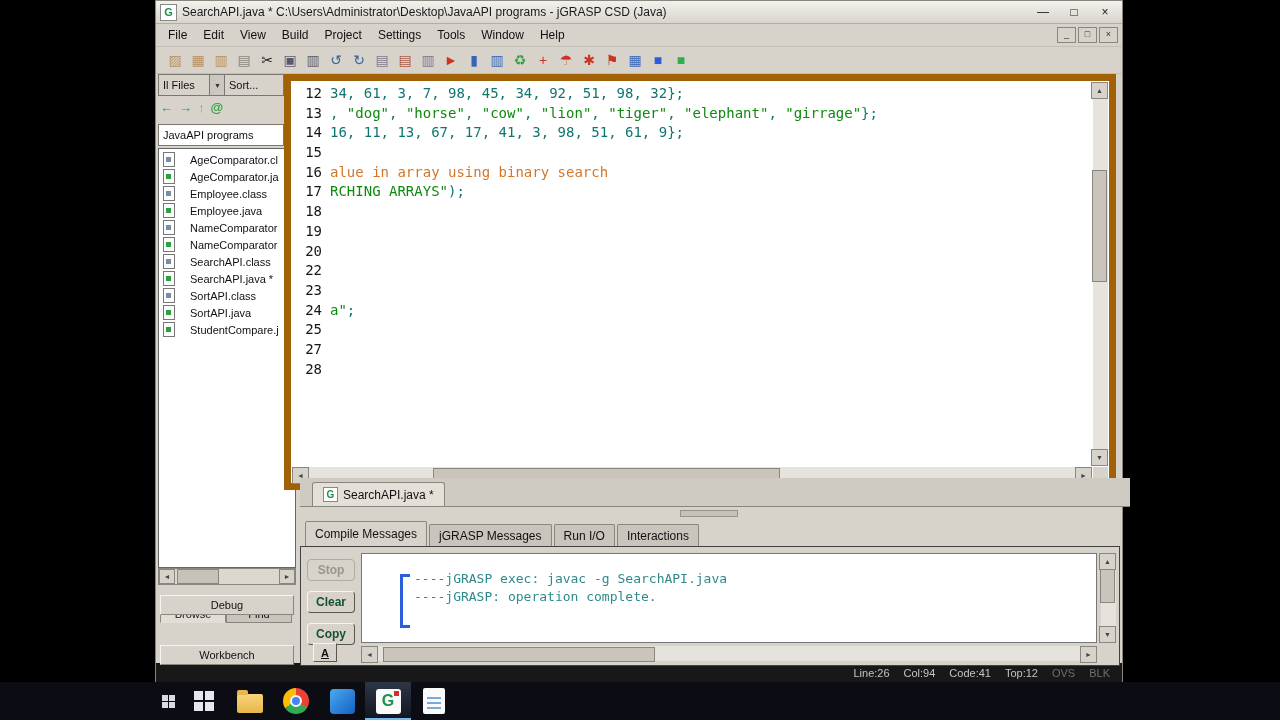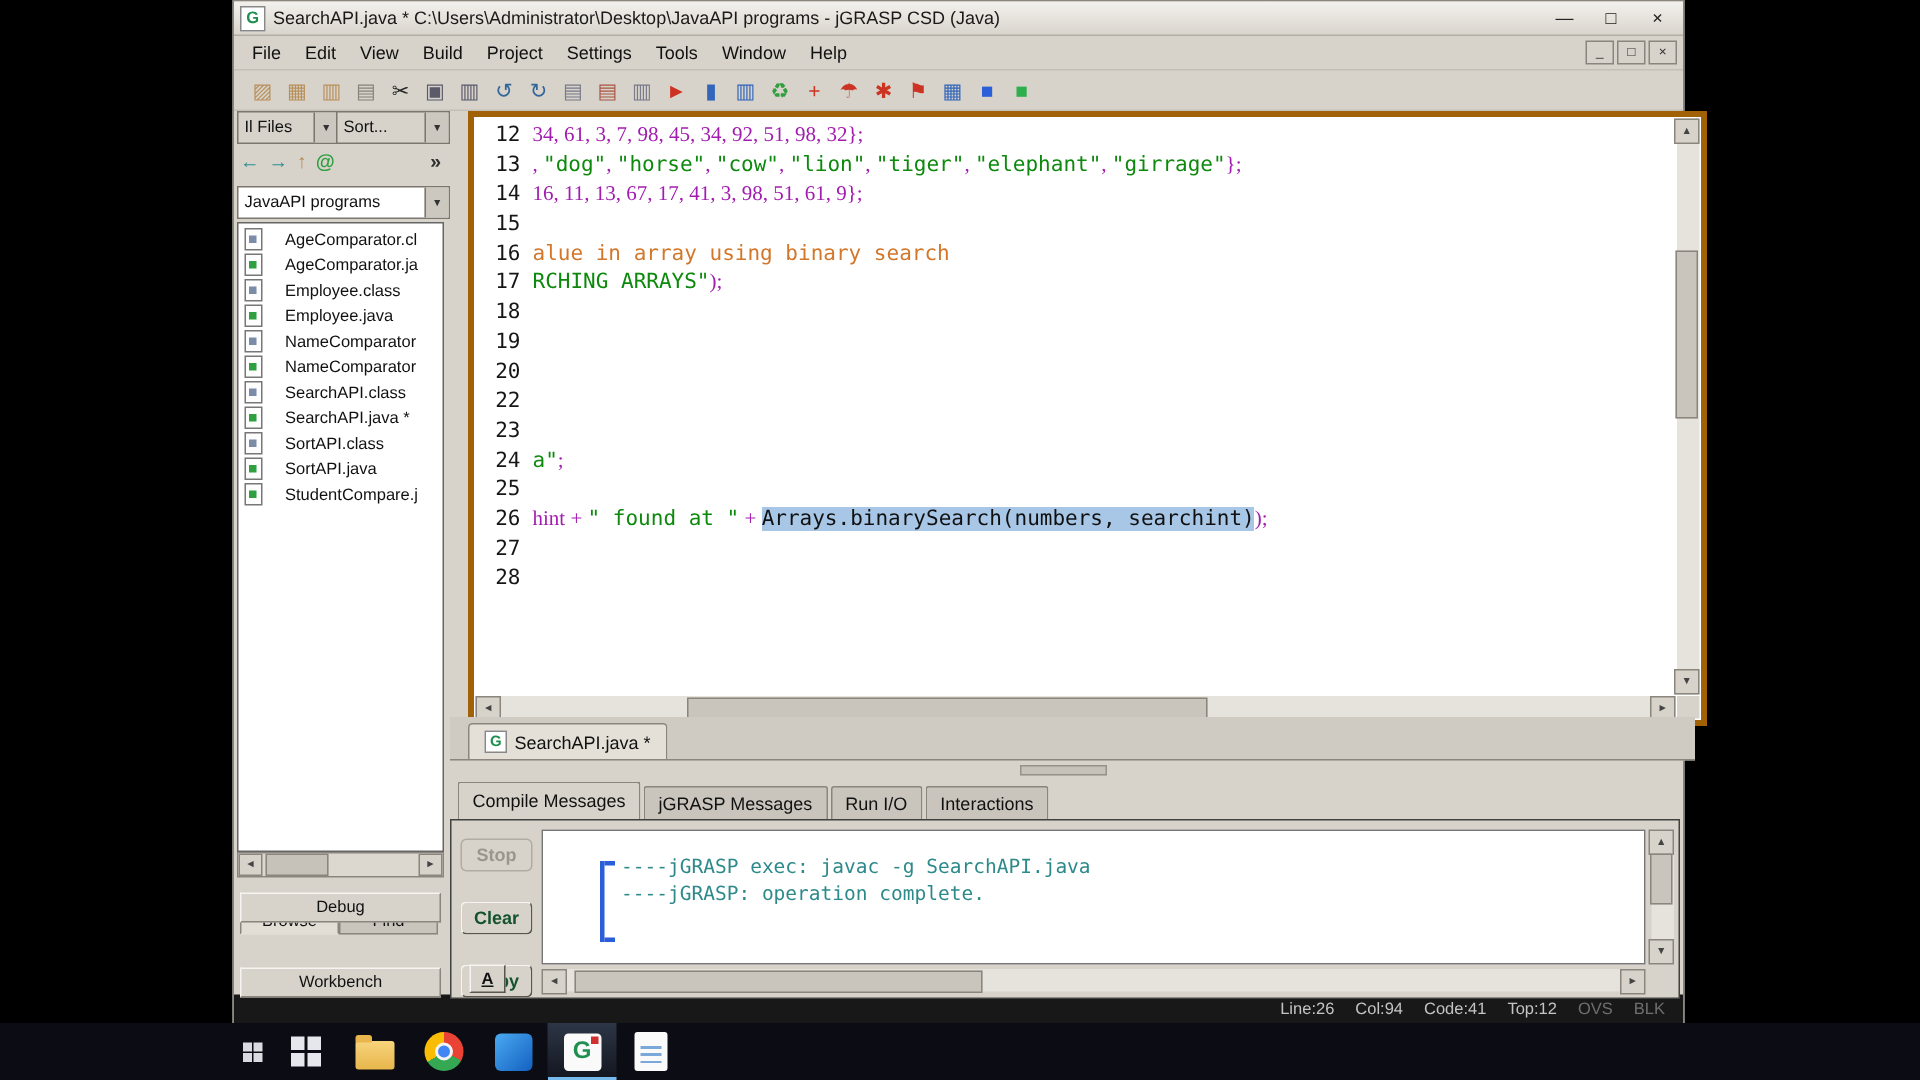--- a/index.html
+++ b/index.html
@@ -54,28 +54,28 @@
   #list-hscroll .thumb{width:40px;height:13px;background:#c6c2ba;border:1px solid #8a867e;margin-left:2px;}
   #list-hscroll .trackfill{flex:1;}
   #side-tabs{position:absolute;left:2px;top:531px;width:132px;height:18px;display:flex;}
   .stab{flex:1;font-size:11px;display:flex;align-items:center;justify-content:center;
        border:1px solid #8a867e;background:#c9c5bd;color:#111;}
   .stab.active{background:#e2ded6;border-bottom-color:#e2ded6;}
   .sbutton{position:absolute;left:2px;width:132px;height:18px;font-size:11px;display:flex;
        align-items:center;justify-content:center;background:#d7d3cb;border:1px solid #8a867e;
        border-top-color:#f6f4f0;border-left-color:#f6f4f0;color:#111;}
   
-  #editor{position:absolute;left:156px;top:0;width:818px;height:402px;background:#fff;
-       border:4px solid #a16207;}
+  #editor{position:absolute;left:128px;top:0;width:818px;height:402px;background:#fff;
+       border:7px solid #a16207;}
   #code-area{position:absolute;left:1px;top:1px;right:17px;bottom:17px;overflow:hidden;
        background:#fff;padding:3px 0 0 6px;}
   .cline{height:19.7px;display:flex;font-family:"DejaVu Sans Mono","Liberation Mono",monospace;
        font-size:14px;white-space:pre;}
   .ln{width:24px;text-align:right;color:#161616;flex:0 0 auto;margin-right:8px;}
-  .c-plain{color:#a21caf;font-family:Liberation Serif, serif;}
+  .c-plain{color:#0f766e;}
   .c-str{color:#0d8a0d;}
   .c-com{color:#d2772a;}
   .c-sel{color:#101010;background:#a8c6e6;}
   .sbtn{position:absolute;width:15px;height:15px;background:#d7d3cb;border:1px solid #8a867e;
        font-size:7px;color:#444;display:flex;align-items:center;justify-content:center;}
   .vtrack{position:absolute;right:1px;top:1px;width:15px;bottom:17px;background:#e6e2dc;}
   .vtrack .up{top:0;right:0;}
   .vtrack .down{bottom:0;right:0;}
   #ed-vthumb{position:absolute;right:1px;top:88px;width:13px;height:110px;background:#c9c5bd;
        border:1px solid #8a867e;}
@@ -96,21 +96,21 @@
        align-items:center;justify-content:center;}
   #splitter .grip{width:56px;height:5px;background:#c6c2ba;border:1px solid #96928a;}
   
   #btabs{position:absolute;left:149px;top:448px;height:24px;display:flex;gap:2px;align-items:flex-end;}
   .btab{height:21px;padding:0 9px;font-size:12px;display:flex;align-items:center;background:#c9c5bd;
        border:1px solid #8a867e;border-bottom:none;border-radius:2px 2px 0 0;color:#111;margin-top:10px;}
   .btab.active{background:#d7d3cb;height:24px;}
   
   #bpanel{position:absolute;left:144px;top:472px;width:818px;height:118px;background:#d7d3cb;
        border:1px solid #41413f;}
-  #bbtns{position:absolute;left:6px;top:12px;width:48px;display:flex;flex-direction:column;gap:20px;}
+  #bbtns{position:absolute;left:6px;top:12px;width:48px;display:flex;flex-direction:column;gap:10px;}
   .pbtn{height:20px;border-radius:4px;background:#d7d3cb;border:1px solid #5a564e;
        border-top-color:#f6f4f0;border-left-color:#f6f4f0;font-size:12px;font-weight:bold;
        color:#14532d;display:flex;align-items:center;justify-content:center;}
   .pbtn.disabled{color:#9a968e;border-color:#b0aca4;}
   #font-btn{position:absolute;left:12px;top:96px;width:22px;height:17px;background:#d7d3cb;
        border:1px solid #5a564e;border-top-color:#f6f4f0;border-left-color:#f6f4f0;font-size:11px;
        font-weight:bold;color:#111;text-decoration:underline;display:flex;align-items:center;justify-content:center;}
   #msg-area{position:absolute;left:60px;top:6px;right:22px;bottom:22px;background:#fff;
        border:1px solid #777;overflow:hidden;padding-top:16px;}
   .msg-line{font-family:"DejaVu Sans Mono","Liberation Mono",monospace;font-size:13px;
@@ -301,21 +301,20 @@
             <div class="cline"><span class="ln">15</span><span class="ctext"></span></div>
             <div class="cline"><span class="ln">16</span><span class="ctext"><span class="c-com">alue in array using binary search</span></span></div>
             <div class="cline"><span class="ln">17</span><span class="ctext"><span class="c-str">RCHING ARRAYS"</span><span class="c-plain">);</span></span></div>
             <div class="cline"><span class="ln">18</span><span class="ctext"></span></div>
             <div class="cline"><span class="ln">19</span><span class="ctext"></span></div>
             <div class="cline"><span class="ln">20</span><span class="ctext"></span></div>
             <div class="cline"><span class="ln">22</span><span class="ctext"></span></div>
             <div class="cline"><span class="ln">23</span><span class="ctext"></span></div>
             <div class="cline"><span class="ln">24</span><span class="ctext"><span class="c-str">a"</span><span class="c-plain">;</span></span></div>
             <div class="cline"><span class="ln">25</span><span class="ctext"></span></div>
-            <div class="cline"><span class="ln">26</span><span class="ctext"><span class="c-plain">hint + </span><span class="c-str">" found at "</span><span class="c-plain"> + </span><span class="c-sel">Arrays.binarySearch(numbers, searchint)</span><span class="c-plain">);</span></span></div>
             <div class="cline"><span class="ln">27</span><span class="ctext"></span></div>
             <div class="cline"><span class="ln">28</span><span class="ctext"></span></div>
           </div>
       </div>
       <div class="vtrack">
         <div class="sbtn up">▲</div>
         <div id="ed-vthumb"></div>
         <div class="sbtn down">▼</div>
       </div>
       <div class="htrack">

